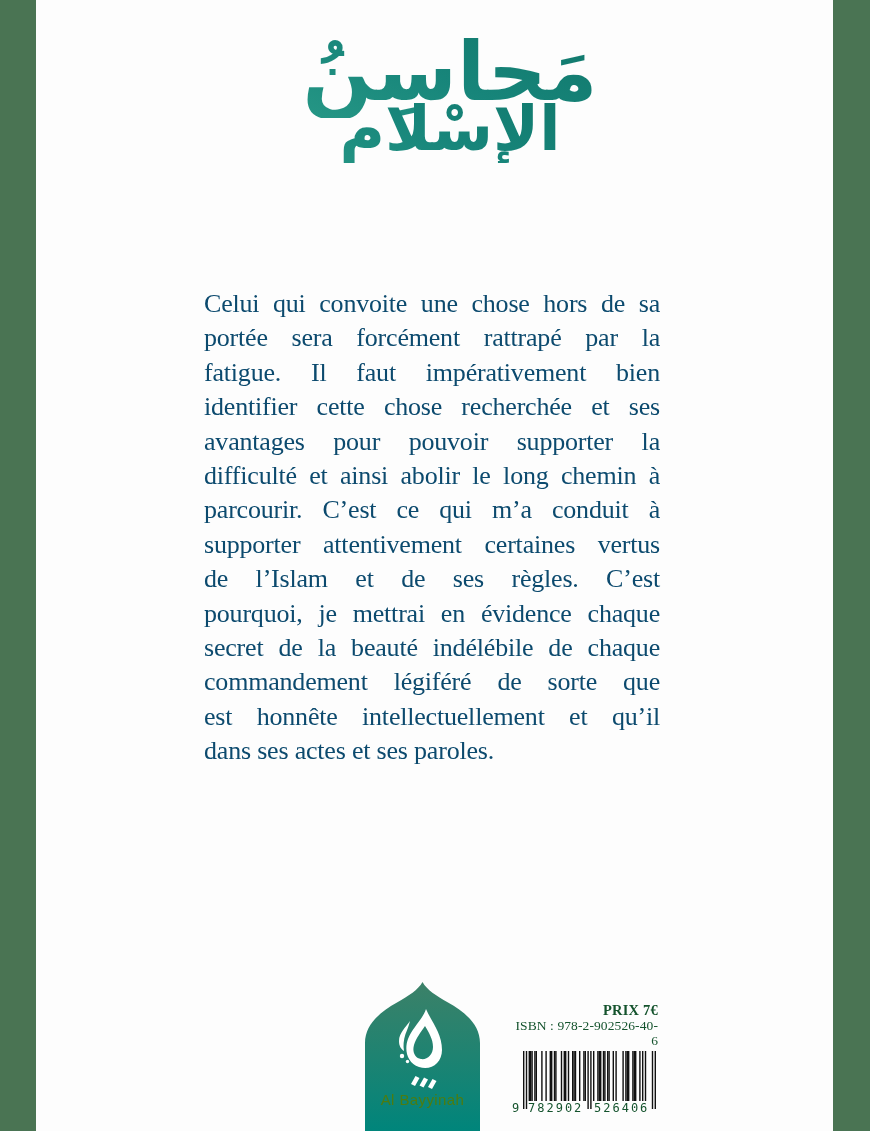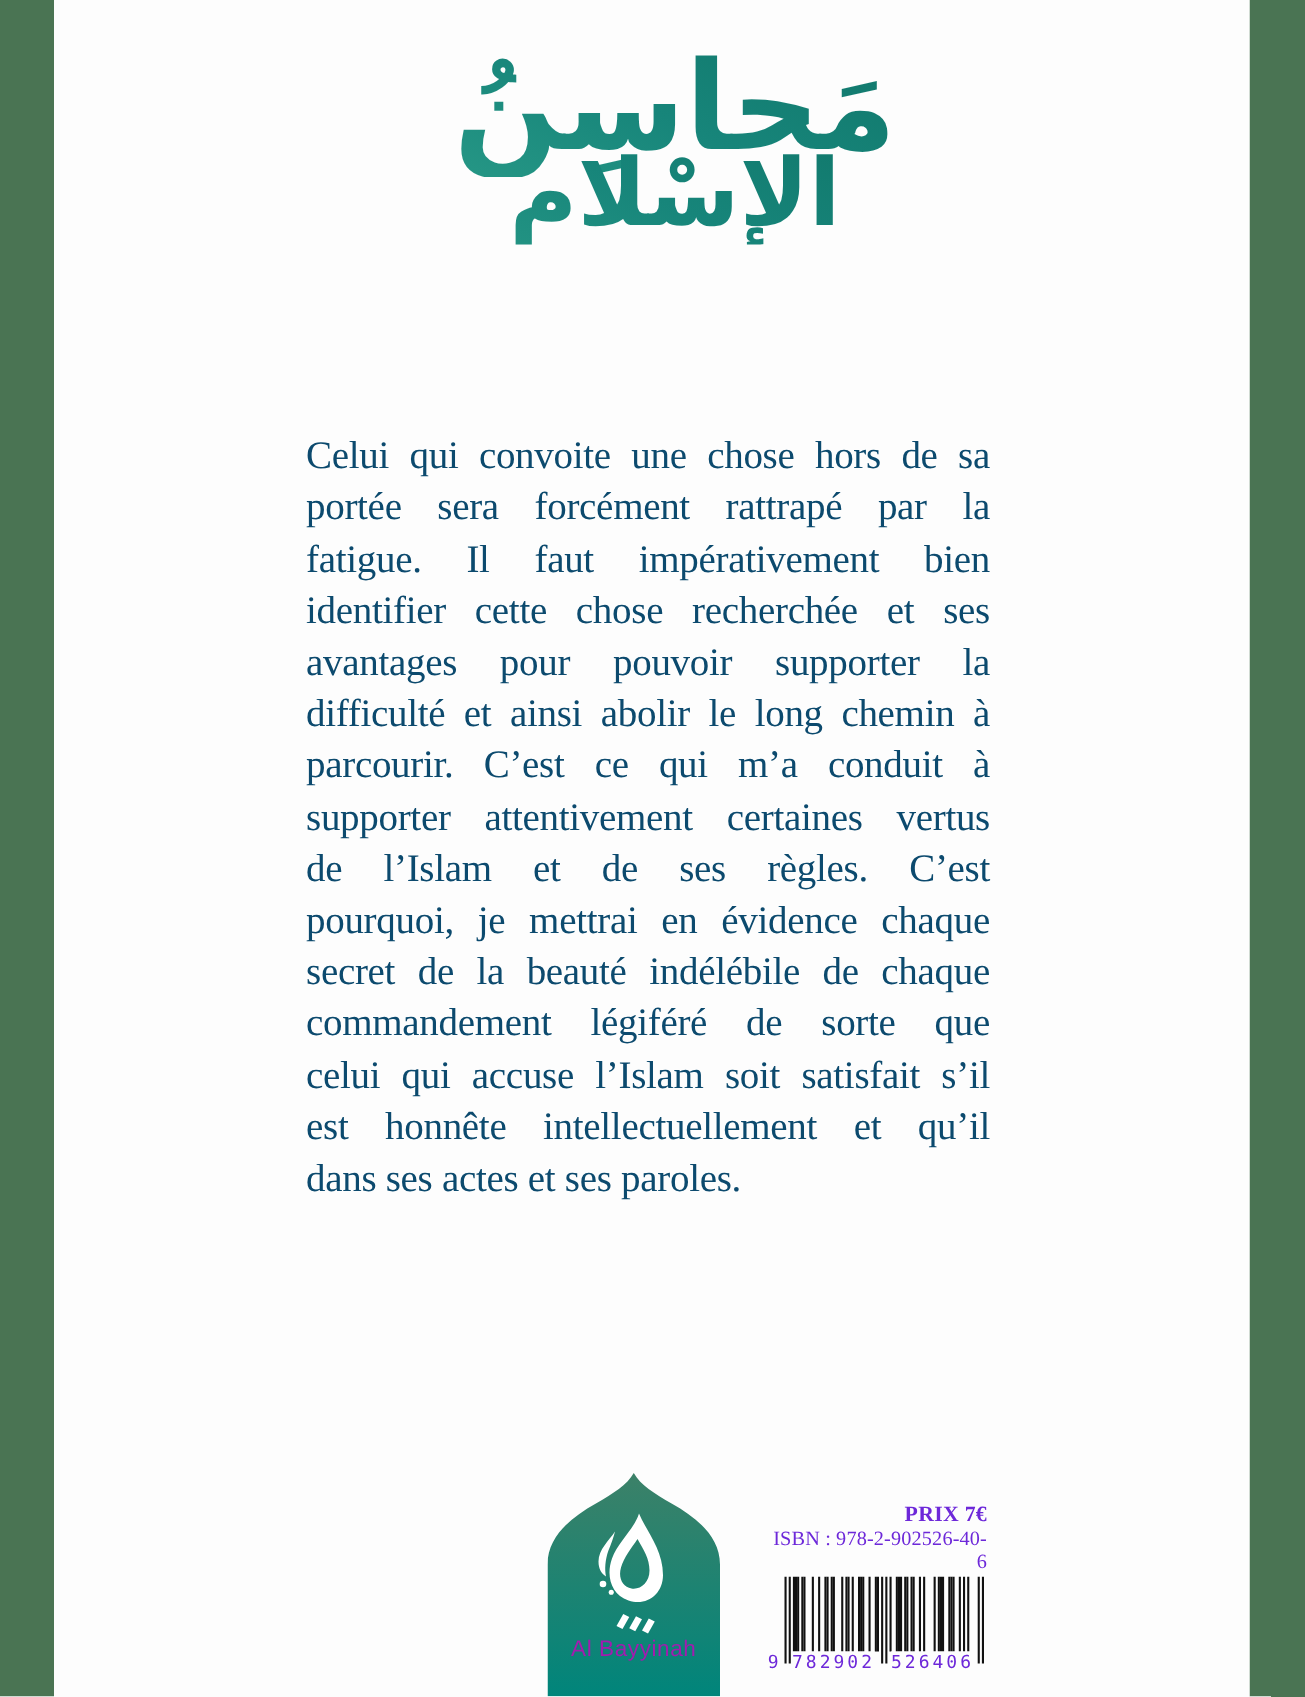--- a/index.html
+++ b/index.html
@@ -36,26 +36,26 @@
     letter-spacing:-0.2px;
   }
   .desc-line{text-align:justify;text-align-last:justify;white-space:nowrap;}
   .desc-line:last-child{text-align-last:left;}
 
   
   .publisher-logo{position:absolute;left:365px;top:981px;width:115px;height:150px;}
   .publisher-logo svg{display:block;}
   .publisher-name{
     position:absolute;left:365px;top:1091px;width:115px;text-align:center;
-    color:#a21caf;font-family:"Liberation Sans", sans-serif;
+    color:#4d7c0f;font-family:"Liberation Sans", sans-serif;
     font-size:15px;letter-spacing:0.4px;
   }
 
   
-  .retail{position:absolute;left:509px;top:1002px;width:149px;text-align:right;color:#6d28d9;}
+  .retail{position:absolute;left:509px;top:1002px;width:149px;text-align:right;color:#14532d;}
   .price-label{font-weight:bold;font-size:14.5px;line-height:16px;letter-spacing:0.2px;}
   .isbn-label{font-weight:normal;font-size:13.5px;line-height:15px;letter-spacing:0.1px;}
   .barcode{position:relative;width:149px;height:64px;margin-top:3px;}
   .barcode svg{position:absolute;left:0;top:0;fill:#111;}
   .bc-digit{
     position:absolute;bottom:0;height:14px;
     font-family:"DejaVu Sans Mono", monospace;font-size:12px;line-height:14px;
     background:#fdfdfd;text-align:center;letter-spacing:2px;
   }
   .bc-first{left:1px;width:11px;letter-spacing:0;}
@@ -80,21 +80,20 @@
     <div class="desc-line">fatigue. Il faut impérativement bien</div>
     <div class="desc-line">identifier cette chose recherchée et ses</div>
     <div class="desc-line">avantages pour pouvoir supporter la</div>
     <div class="desc-line">difficulté et ainsi abolir le long chemin à</div>
     <div class="desc-line">parcourir. C’est ce qui m’a conduit à</div>
     <div class="desc-line">supporter attentivement certaines vertus</div>
     <div class="desc-line">de l’Islam et de ses règles. C’est</div>
     <div class="desc-line">pourquoi, je mettrai en évidence chaque</div>
     <div class="desc-line">secret de la beauté indélébile de chaque</div>
     <div class="desc-line">commandement légiféré de sorte que</div>
-    <div class="desc-line">celui qui accuse l’Islam soit satisfait s’il</div>
     <div class="desc-line">est honnête intellectuellement et qu’il</div>
     <div class="desc-line">dans ses actes et ses paroles.</div>
   </div>
 
 <div class="publisher-logo">
   <svg width="115" height="150" viewBox="0 0 115 150">
     <defs>
       <linearGradient id="domeGrad" x1="0" y1="0" x2="0" y2="1">
         <stop offset="0" stop-color="#3c8168"></stop>
         <stop offset="1" stop-color="#00857b"></stop>

